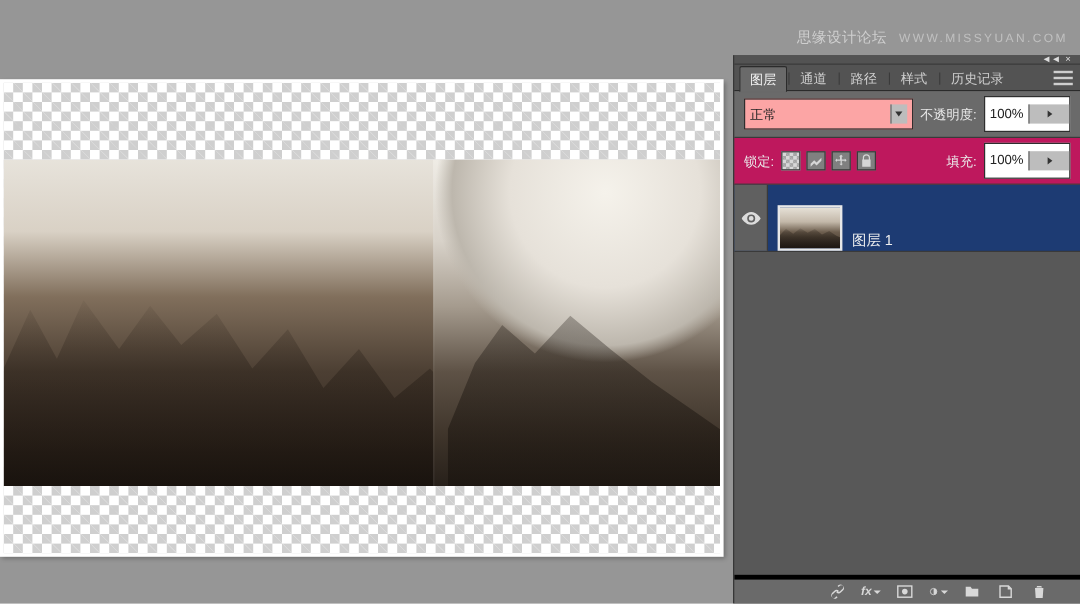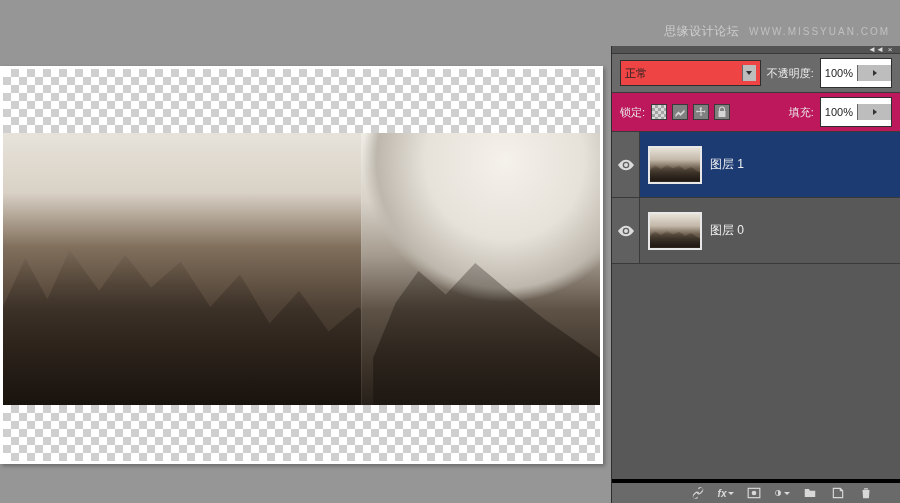--- a/index.html
+++ b/index.html
@@ -142,21 +142,21 @@
   background: #6a6a6a;
   border-bottom: 1px solid #3a3a3a;
   min-height: 26px;
 }
 .row.sub { background: #be185d; }
 
 .select {
   flex: 1;
   display: flex; align-items: center;
   height: 18px;
-  background: #ef4444;
+  background: #fca5a5;
   border: 1px solid #2e2e2e;
   color: #222;
   padding: 12px 4px;
   font-size: 11px;
 }
 .select .arrow {
   width: 14px;
   height: 16px;
   margin-left: auto;
   background: #bdbdbd;
@@ -212,22 +212,22 @@
   background-color: #d8d8d8;
   position: static;
 }
 
 .layers-list {
   flex: 1;
   background: #585858;
   overflow: auto;
 }
 .layer-row {
-  display: flex; align-items: center;
-  height: 66px;
+  display: flex; align-items: flex-end;
+  height: 56px;
   border-bottom: 1px solid #3a3a3a;
 }
 .layer-row.selected { background: #1d3b73; }
 .vis {
   width: 28px; height: 100%;
   display: flex; align-items: center; justify-content: center;
   border-right: 1px solid #3a3a3a;
   background: #606060;
 }
 .vis svg { width: 16px; height: 12px; fill: #dcdcdc; }
@@ -284,20 +284,36 @@
   </div>
 </div>
 
 <div class="panel">
 
   <div class="collapse-bar">
     <span>◄◄</span>
     <span>×</span>
   </div>
 
+  <div class="tabs">
+    <div class="tab active">图层</div>
+    <span class="tab-sep">|</span>
+    <div class="tab">通道</div>
+    <span class="tab-sep">|</span>
+    <div class="tab">路径</div>
+    <span class="tab-sep">|</span>
+    <div class="tab">样式</div>
+    <span class="tab-sep">|</span>
+    <div class="tab">历史记录</div>
+    <div class="menu-icon">
+        <i></i>
+        <i></i>
+        <i></i>
+      </div>
+  </div>
 
   <div class="row">
     <div class="select">
       <span>正常</span>
       <span class="arrow"></span>
     </div>
     <span class="label">不透明度:</span>
     <div class="pct">
       <span>100%</span>
       <span class="pop"></span>
@@ -335,29 +351,20 @@
   <div class="layers-list">
     <div class="layer-row selected">
       <div class="vis">
         <svg viewBox="0 0 24 16">
             <path d="M12 0C5 0 0 8 0 8s5 8 12 8 12-8 12-8-5-8-12-8zm0 13a5 5 0 1 1 0-10 5 5 0 0 1 0 10zm0-8a3 3 0 1 0 0 6 3 3 0 0 0 0-6z"></path>
           </svg>
       </div>
       <div class="thumb"></div>
       <div class="layer-name">图层 1</div>
     </div>
-    <div class="layer-row">
-      <div class="vis">
-        <svg viewBox="0 0 24 16">
-            <path d="M12 0C5 0 0 8 0 8s5 8 12 8 12-8 12-8-5-8-12-8zm0 13a5 5 0 1 1 0-10 5 5 0 0 1 0 10zm0-8a3 3 0 1 0 0 6 3 3 0 0 0 0-6z"></path>
-          </svg>
-      </div>
-      <div class="thumb"></div>
-      <div class="layer-name">图层 0</div>
-    </div>
   </div>
 
   <div class="footer">
     <div class="fbtn">
       <svg viewBox="0 0 24 24">
           <path d="M10 13a5 5 0 0 0 7 0l3-3a5 5 0 0 0-7-7l-1 1 1.5 1.5 1-1a3 3 0 1 1 4 4l-3 3a3 3 0 0 1-4 0zM14 11a5 5 0 0 0-7 0l-3 3a5 5 0 0 0 7 7l1-1-1.5-1.5-1 1a3 3 0 1 1-4-4l3-3a3 3 0 0 1 4 0z"></path>
         </svg>
     </div>
     <div class="fbtn fx tri">fx</div>
     <div class="fbtn">

